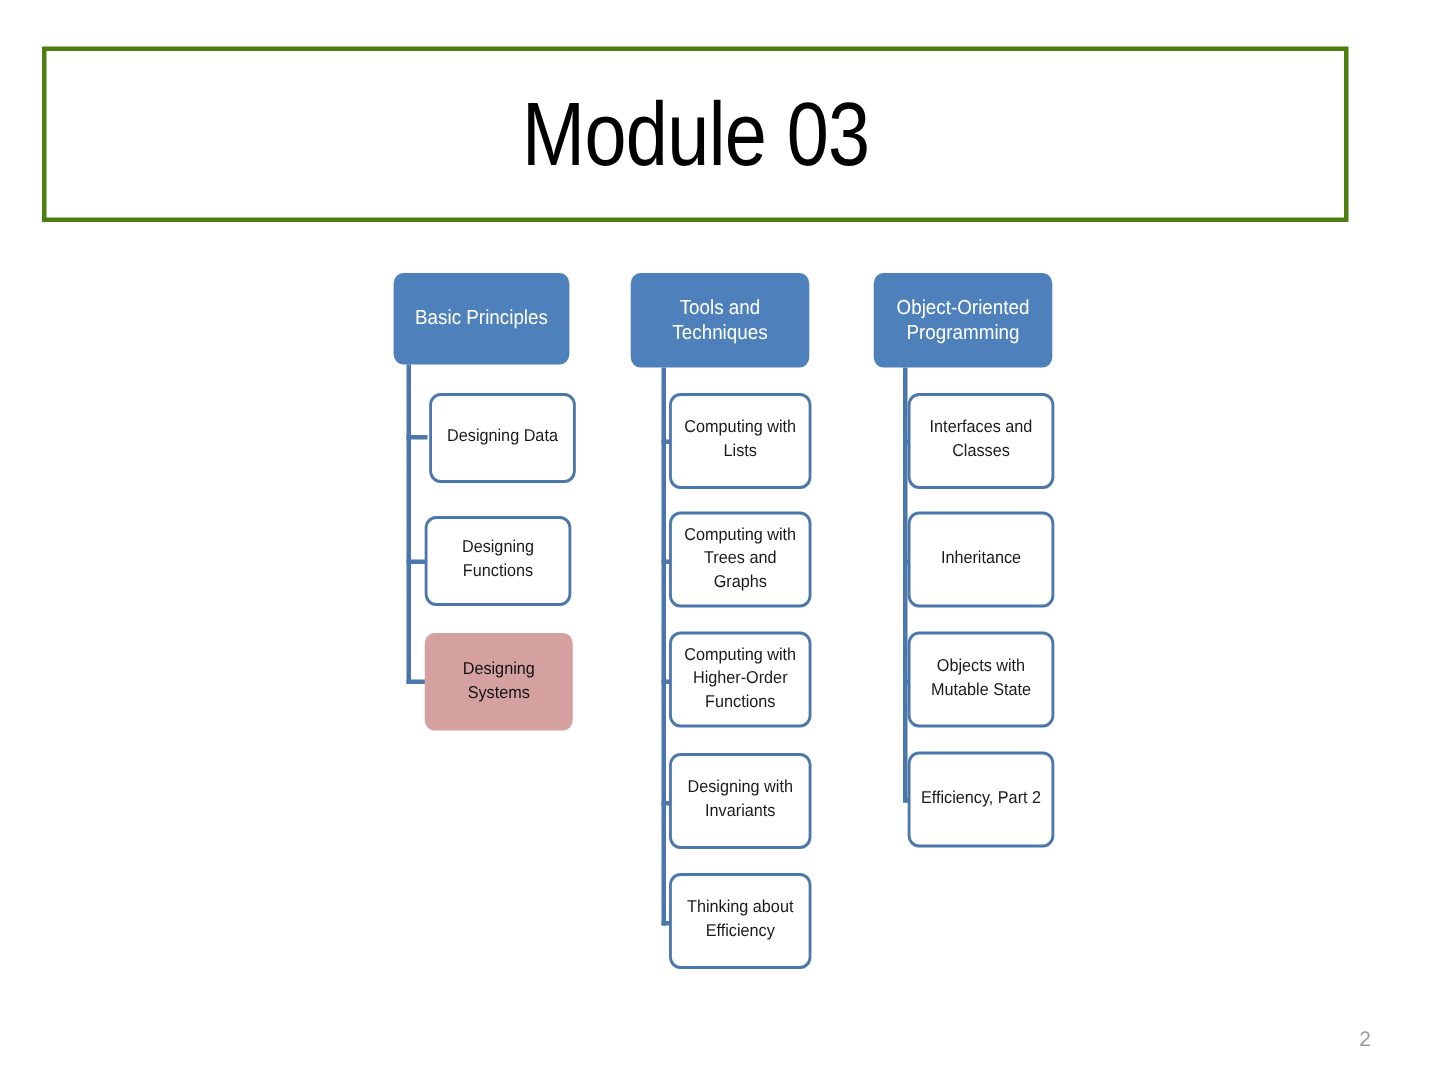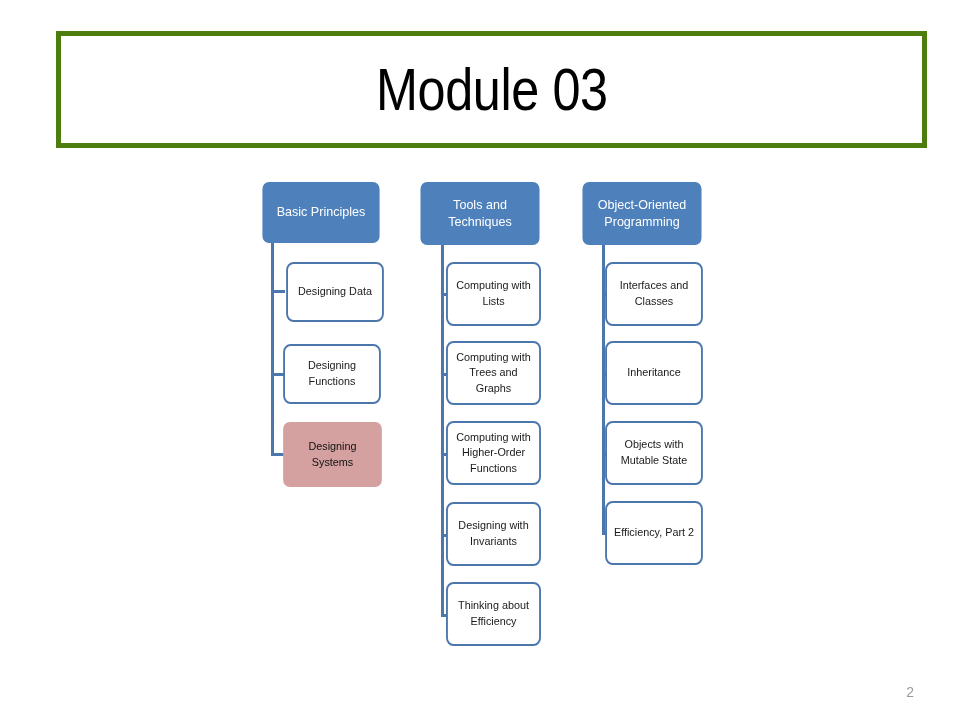--- a/index.html
+++ b/index.html
@@ -14,25 +14,25 @@
     position: relative;
     width: 960px;
     height: 720px;
     background: #ffffff;
     overflow: hidden;
   }
 
   
   #title-box {
     position: absolute;
-    left: 56px;
+    left: 28px;
     top: 31px;
     width: 871px;
     height: 117px;
-    border: 5px solid #4d7c0f;
+    border: 3px solid #4d7c0f;
     background: #ffffff;
     box-sizing: border-box;
     display: flex;
     align-items: center;
     justify-content: center;
   }
   #title-text {
     font-size: 60px;
     line-height: 1;
     color: #000000;

